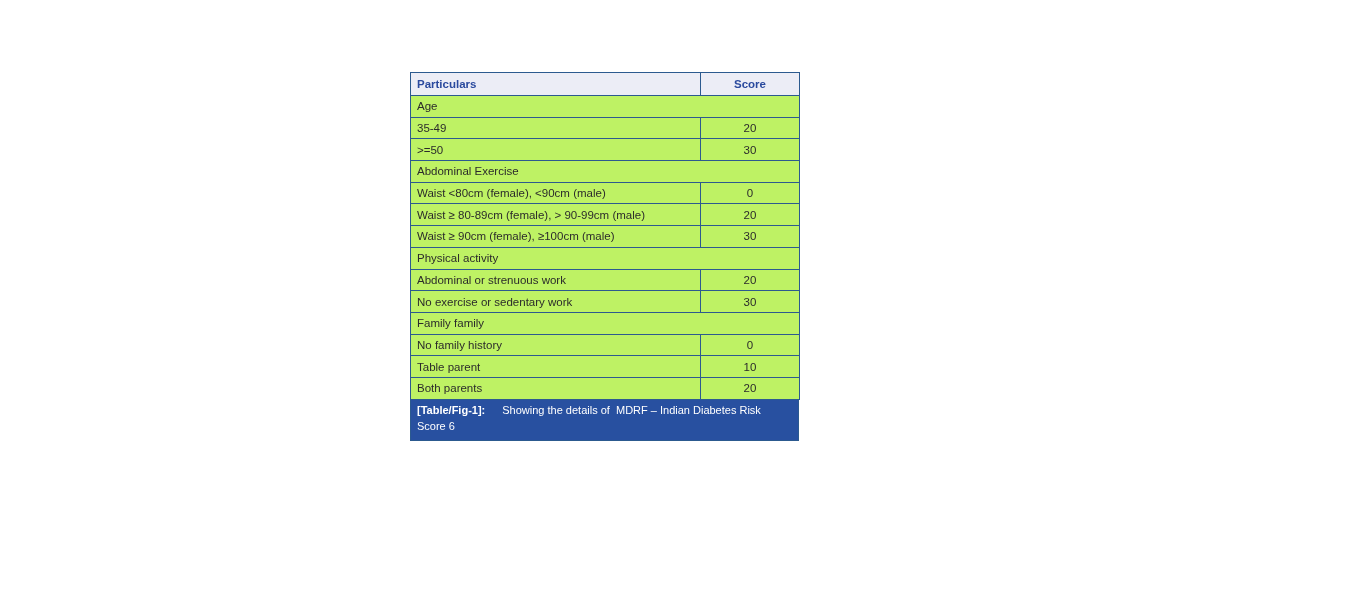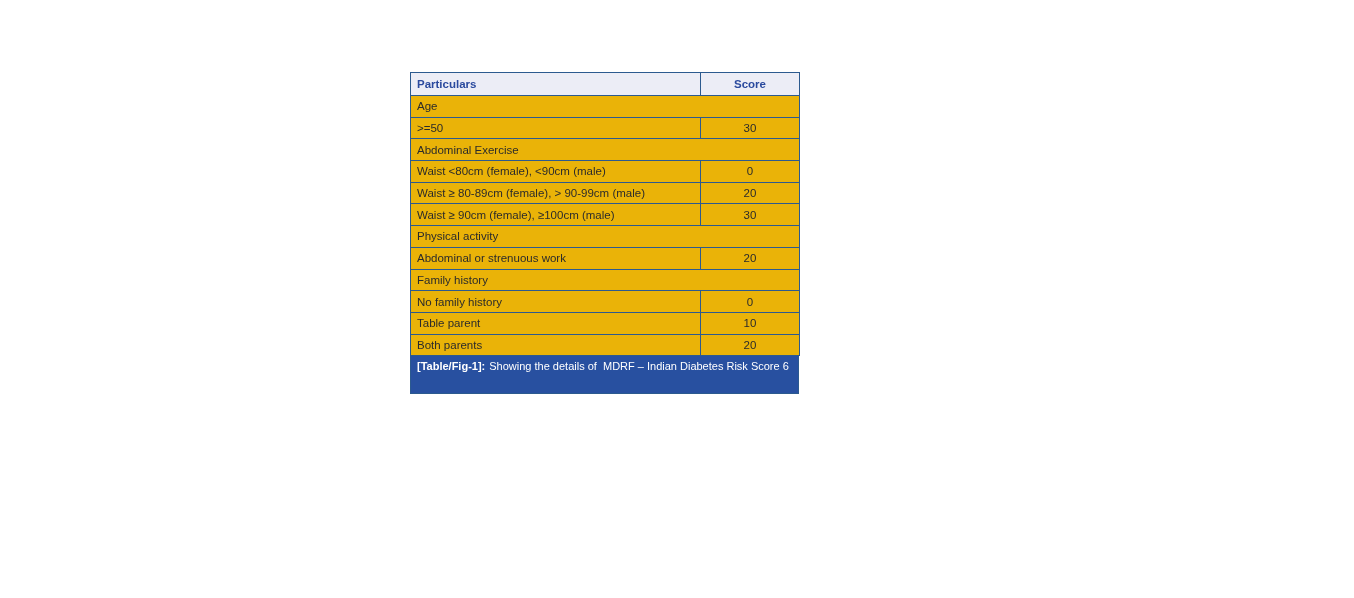--- a/index.html
+++ b/index.html
@@ -43,53 +43,57 @@
   table.risk-table th {
     background: var(--header-bg);
     color: var(--header-text);
     font-weight: bold;
     height: 23px;
     text-align: left;
   }
   table.risk-table th.score-col { text-align: center; margin-left: 26px; }
   col.c-part  { width: 290px; }
   col.c-score { width: 99px; }
-  table.risk-table td { height: 21.7px; background: #eab308; }
+  table.risk-table td { height: 21.7px; background: #bef264; }
   table.risk-table td.score { text-align: center; }
   .caption {
     background: var(--caption-bg);
     color: var(--caption-text);
     border: 1.5px solid var(--border);
     border-top: none;
     min-height: 38px;
     padding: 3px 6px 5px 6px;
     font-size: 11px;
     line-height: 1.45;
   }
   .caption span { white-space: pre-wrap; }
-  .caption .cap-label { font-weight: bold; margin-right: 4px; }
+  .caption .cap-label { font-weight: bold; margin-right: 17px; }
 </style>
 </head>
 <body>
 
 <div class="figure">
   <table class="risk-table">
     <colgroup>
       <col class="c-part">
       <col class="c-score">
     </colgroup>
     <thead>
       <tr>
         <th class="part-col">Particulars</th>
         <th class="score-col">Score</th>
       </tr>
     </thead>
     <tbody id="table-body">
         <tr>
           <td colspan="2">Age</td>
+        </tr>
+        <tr>
+          <td>35-49</td>
+          <td class="score">20</td>
         </tr>
         <tr>
           <td>&gt;=50</td>
           <td class="score">30</td>
         </tr>
         <tr>
           <td colspan="2">Abdominal Exercise</td>
         </tr>
         <tr>
           <td>Waist &lt;80cm (female), &lt;90cm (male)</td>
@@ -104,21 +108,25 @@
           <td class="score">30</td>
         </tr>
         <tr>
           <td colspan="2">Physical activity</td>
         </tr>
         <tr>
           <td>Abdominal or strenuous work</td>
           <td class="score">20</td>
         </tr>
         <tr>
-          <td colspan="2">Family history</td>
+          <td>No exercise or sedentary work</td>
+          <td class="score">30</td>
+        </tr>
+        <tr>
+          <td colspan="2">Family family</td>
         </tr>
         <tr>
           <td>No family history</td>
           <td class="score">0</td>
         </tr>
         <tr>
           <td>Table parent</td>
           <td class="score">10</td>
         </tr>
         <tr>

